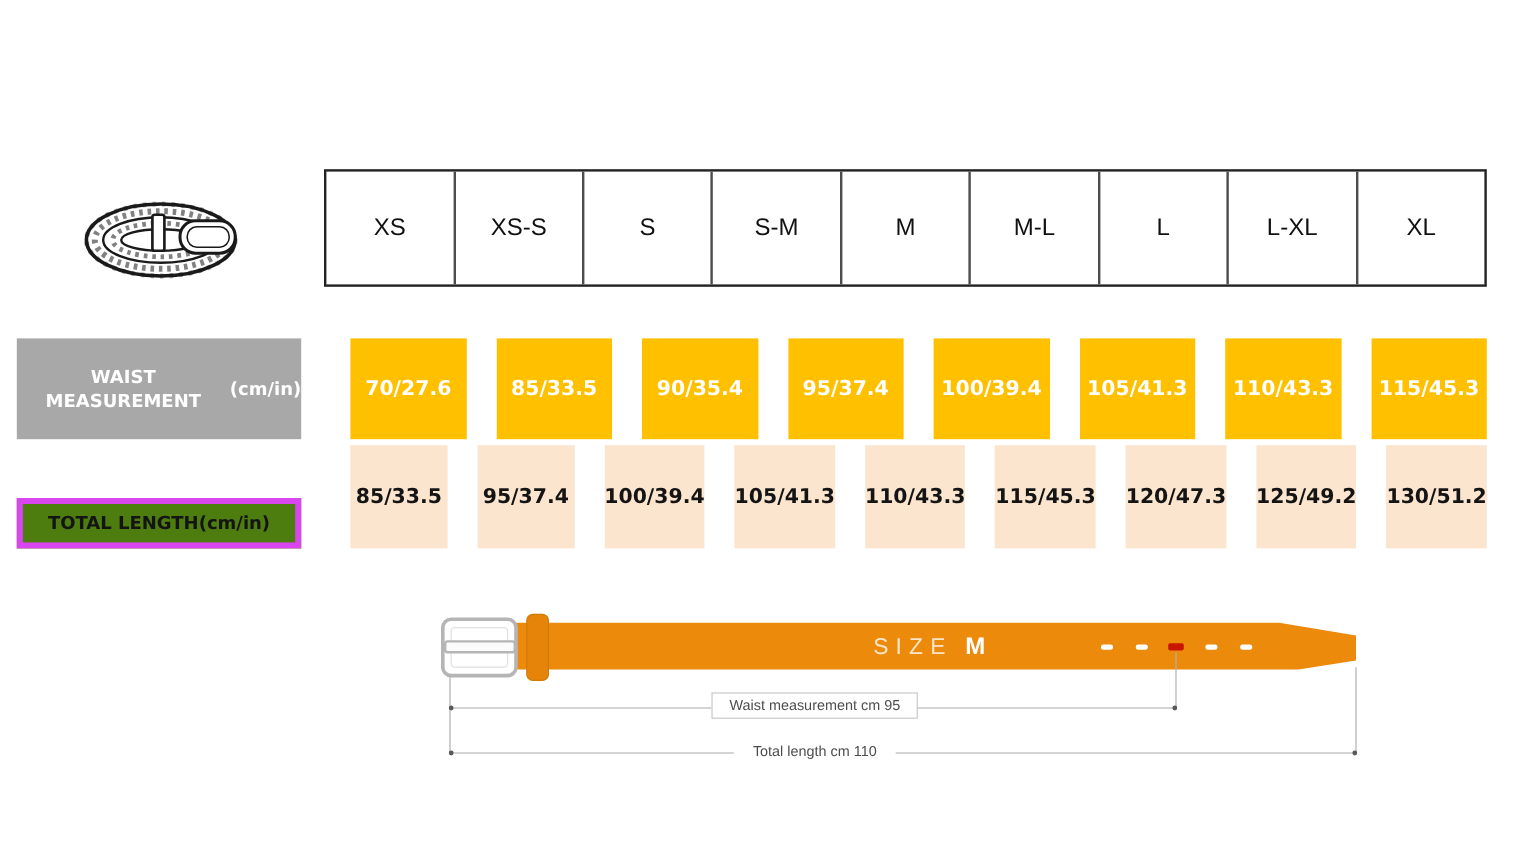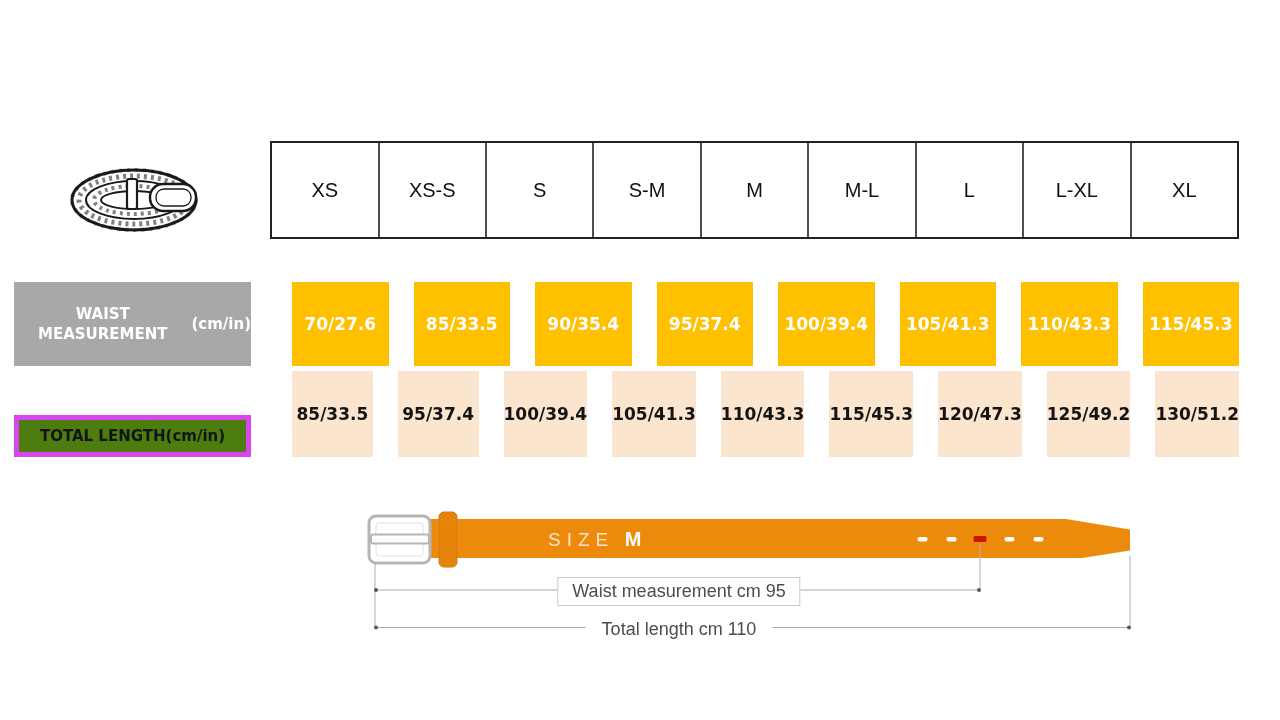--- a/index.html
+++ b/index.html
@@ -27,26 +27,26 @@
   .row-waist .row-label{background:#A8A8A8;color:#fff;font-size:15px;}
   .row-length .row-label{background:#4d7c0f;border:5px solid #d946ef;color:#141414;font-size:15px;margin-top:44px;}
   .row-cells{position:absolute;left:270px;top:0;bottom:0;width:969px;display:flex;gap:3px;}
   .vcell{flex:1;display:flex;align-items:center;justify-content:center;
          font-family:"DejaVu Sans",sans-serif;font-weight:700;font-size:17px;margin-left:22px;}
   .row-waist .vcell{background:#FFC000;color:#fff;}
   .row-length .vcell{background:#FBE5CE;color:#141414;}
 
   
   .diagram-svg{position:absolute;left:350px;top:495px;width:810px;height:160px;}
-  .size-on-belt{position:absolute;left:548px;top:527px;width:210px;height:24px;
-                text-align:left;line-height:24px;white-space:nowrap;}
+  .size-on-belt{position:absolute;left:611px;top:527px;width:210px;height:24px;
+                text-align:right;line-height:24px;white-space:nowrap;}
   .size-word{font-size:19px;letter-spacing:6px;color:rgba(255,255,255,0.78);}
   .size-value{font-size:20px;font-weight:700;color:#fff;margin-left:6px;}
   .annotation{position:absolute;left:679px;transform:translateX(-50%);
-              white-space:nowrap;font-size:18px;color:#4d4d4d;background:#fff;}
+              white-space:nowrap;font-size:12px;color:#4d4d4d;background:#fff;}
   .annotation-waist{top:577px;border:1px solid #c9c9c9;padding:3px 14px;}
   .annotation-total{top:617px;padding:2px 16px;}
 </style>
 </head>
 <body>
 
 <div class="page">
 
   <div class="belt-illustration">
     <svg width="150" height="92" viewBox="0 0 150 92">

